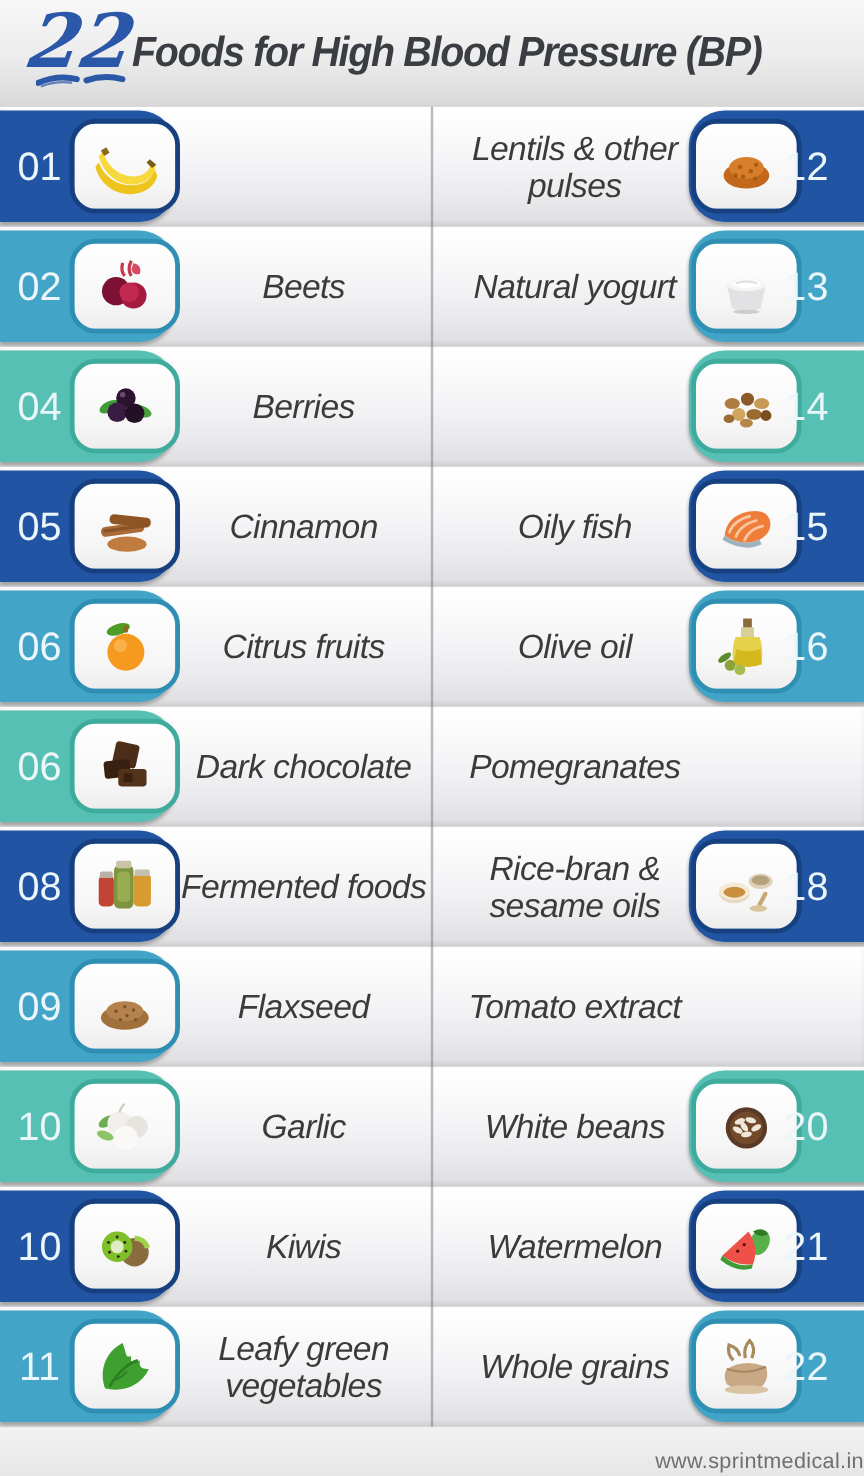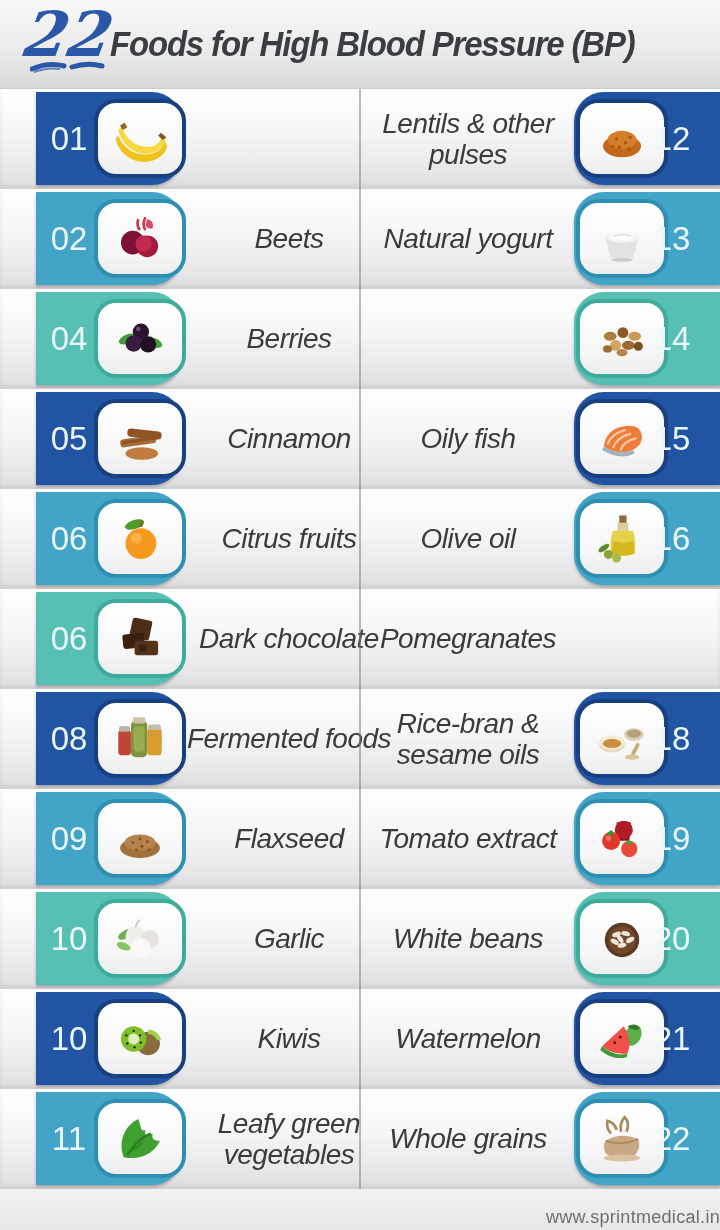--- a/index.html
+++ b/index.html
@@ -10,21 +10,21 @@
   .header{position:relative;height:88px;background:linear-gradient(180deg,#f8f8f8 0%,#ececec 55%,#d9d9d9 100%);border-bottom:1px solid #cdcdcd;}
   .count{position:absolute;left:26px;top:0px;font-family:"DejaVu Serif",serif;font-style:italic;font-weight:bold;font-size:62px;line-height:70px;color:#2b57a8;transform:skewX(-10deg);}
   .brush{position:absolute;left:30px;top:60px;}
   .title{position:absolute;left:110px;top:24px;margin:0;font-size:35px;font-weight:bold;font-style:italic;letter-spacing:-1.2px;color:#3a3e42;white-space:nowrap;transform:scaleX(.94);transform-origin:left center;}
 
   
   .grid{position:relative;height:1100px;}
   .divider{position:absolute;left:359px;top:0;width:2px;height:1100px;background:var(--divider,#7d8287);opacity:.55;z-index:5;}
   .row{position:relative;height:100px;background:linear-gradient(180deg,#ffffff 0%,#f5f5f7 45%,#eaeaec 75%,#dedee0 100%);box-shadow:inset 0 1px 0 rgba(255,255,255,.9), inset 0 -3px 4px rgba(0,0,0,.08);}
   .cell{position:absolute;top:0;height:100%;width:360px;}
-  .cell.left{left:0;margin-left:36px;}
+  .cell.left{left:0;}
   .cell.right{left:360px;}
 
   .tab{position:absolute;top:3px;height:93px;width:146px;z-index:2;box-shadow:0 2px 3px rgba(0,0,0,.25);}
   .cell.left .tab{left:0;border-radius:0 30px 30px 0;}
   .cell.right .tab{right:0;border-radius:30px 0 0 30px;}
 
   .tone-dark{background:var(--dark-blue,#2154a2);}
   .tone-dark .iconbox{border-color:var(--dark-blue-border,#16407f);}
   .tone-cyan{background:var(--cyan,#42a4c6);}
   .tone-cyan .iconbox{border-color:var(--cyan-border,#2e8fb2);}
@@ -35,21 +35,21 @@
   .cell.left .iconbox{left:58px;}
   .cell.right .iconbox{left:2px;}
   .iconbox svg{width:62px;height:58px;display:block;}
 
   .num{position:absolute;top:50%;transform:translateY(-50%);font-size:33px;color:var(--number-text,#eaf6fa);text-align:center;}
   .cell.left .num{left:10px;width:46px;}
   .cell.right .num{right:24px;width:48px;}
 
   .label{position:absolute;top:0;height:100%;display:flex;align-items:center;justify-content:center;text-align:center;font-style:italic;font-size:28px;line-height:1.12;letter-spacing:-.5px;color:var(--label-text,#3b3b3b);z-index:3;}
   .cell.left .label{left:150px;width:206px;}
-  .cell.right .label{left:8px;width:200px;}
+  .cell.right .label{left:19px;width:200px;}
 
   
   .footer{position:relative;height:56px;background:linear-gradient(180deg,#f2f2f2 0%,#e7e7e7 70%,#dddddd 100%);display:flex;align-items:center;justify-content:flex-end;}
   .website{font-size:18px;letter-spacing:.3px;color:var(--footer-text,#6f6f6f);}
 </style>
 </head>
 <body>
 
 <div class="page">
   <div class="header">
@@ -307,34 +307,20 @@
                   <circle cx="42" cy="44" r="1.6"></circle>
                   <circle cx="32" cy="32" r="1.6"></circle>
                 </g>
               </svg>
             </span>
       </div>
       <span class="label">Flaxseed</span>
     </div>
     <div class="cell right">
       <span class="label">Tomato extract</span>
-      <div class="tab tone-cyan">
-        <span class="iconbox">
-              <svg viewBox="0 0 64 64">
-                <path d="M26 14 Q34 10 42 14 L40 34 L28 34 Z" fill="#8e1420"></path>
-                <circle cx="34" cy="22" r="10" fill="#b01c25"></circle>
-                <circle cx="20" cy="34" r="10" fill="#e0392b"></circle>
-                <path d="M15 26 l5 -4 4 4 -5 3 z" fill="#3f8f2f"></path>
-                <circle cx="40" cy="43" r="9" fill="#ea4a36"></circle>
-                <path d="M35 36 l5 -3 4 3 -4 3 z" fill="#45a13a"></path>
-                <circle cx="17" cy="31" r="3" fill="#f08a76" opacity=".7"></circle>
-              </svg>
-            </span>
-        <span class="num">19</span>
-      </div>
     </div>
   </div>
 
   <div class="row">
     <div class="cell left">
       <div class="tab tone-seafoam">
         <span class="num">10</span>
         <span class="iconbox">
               <svg viewBox="0 0 64 64">
                 <ellipse cx="16" cy="27" rx="9" ry="4.5" transform="rotate(-30 16 27)" fill="#6fae4e"></ellipse>

